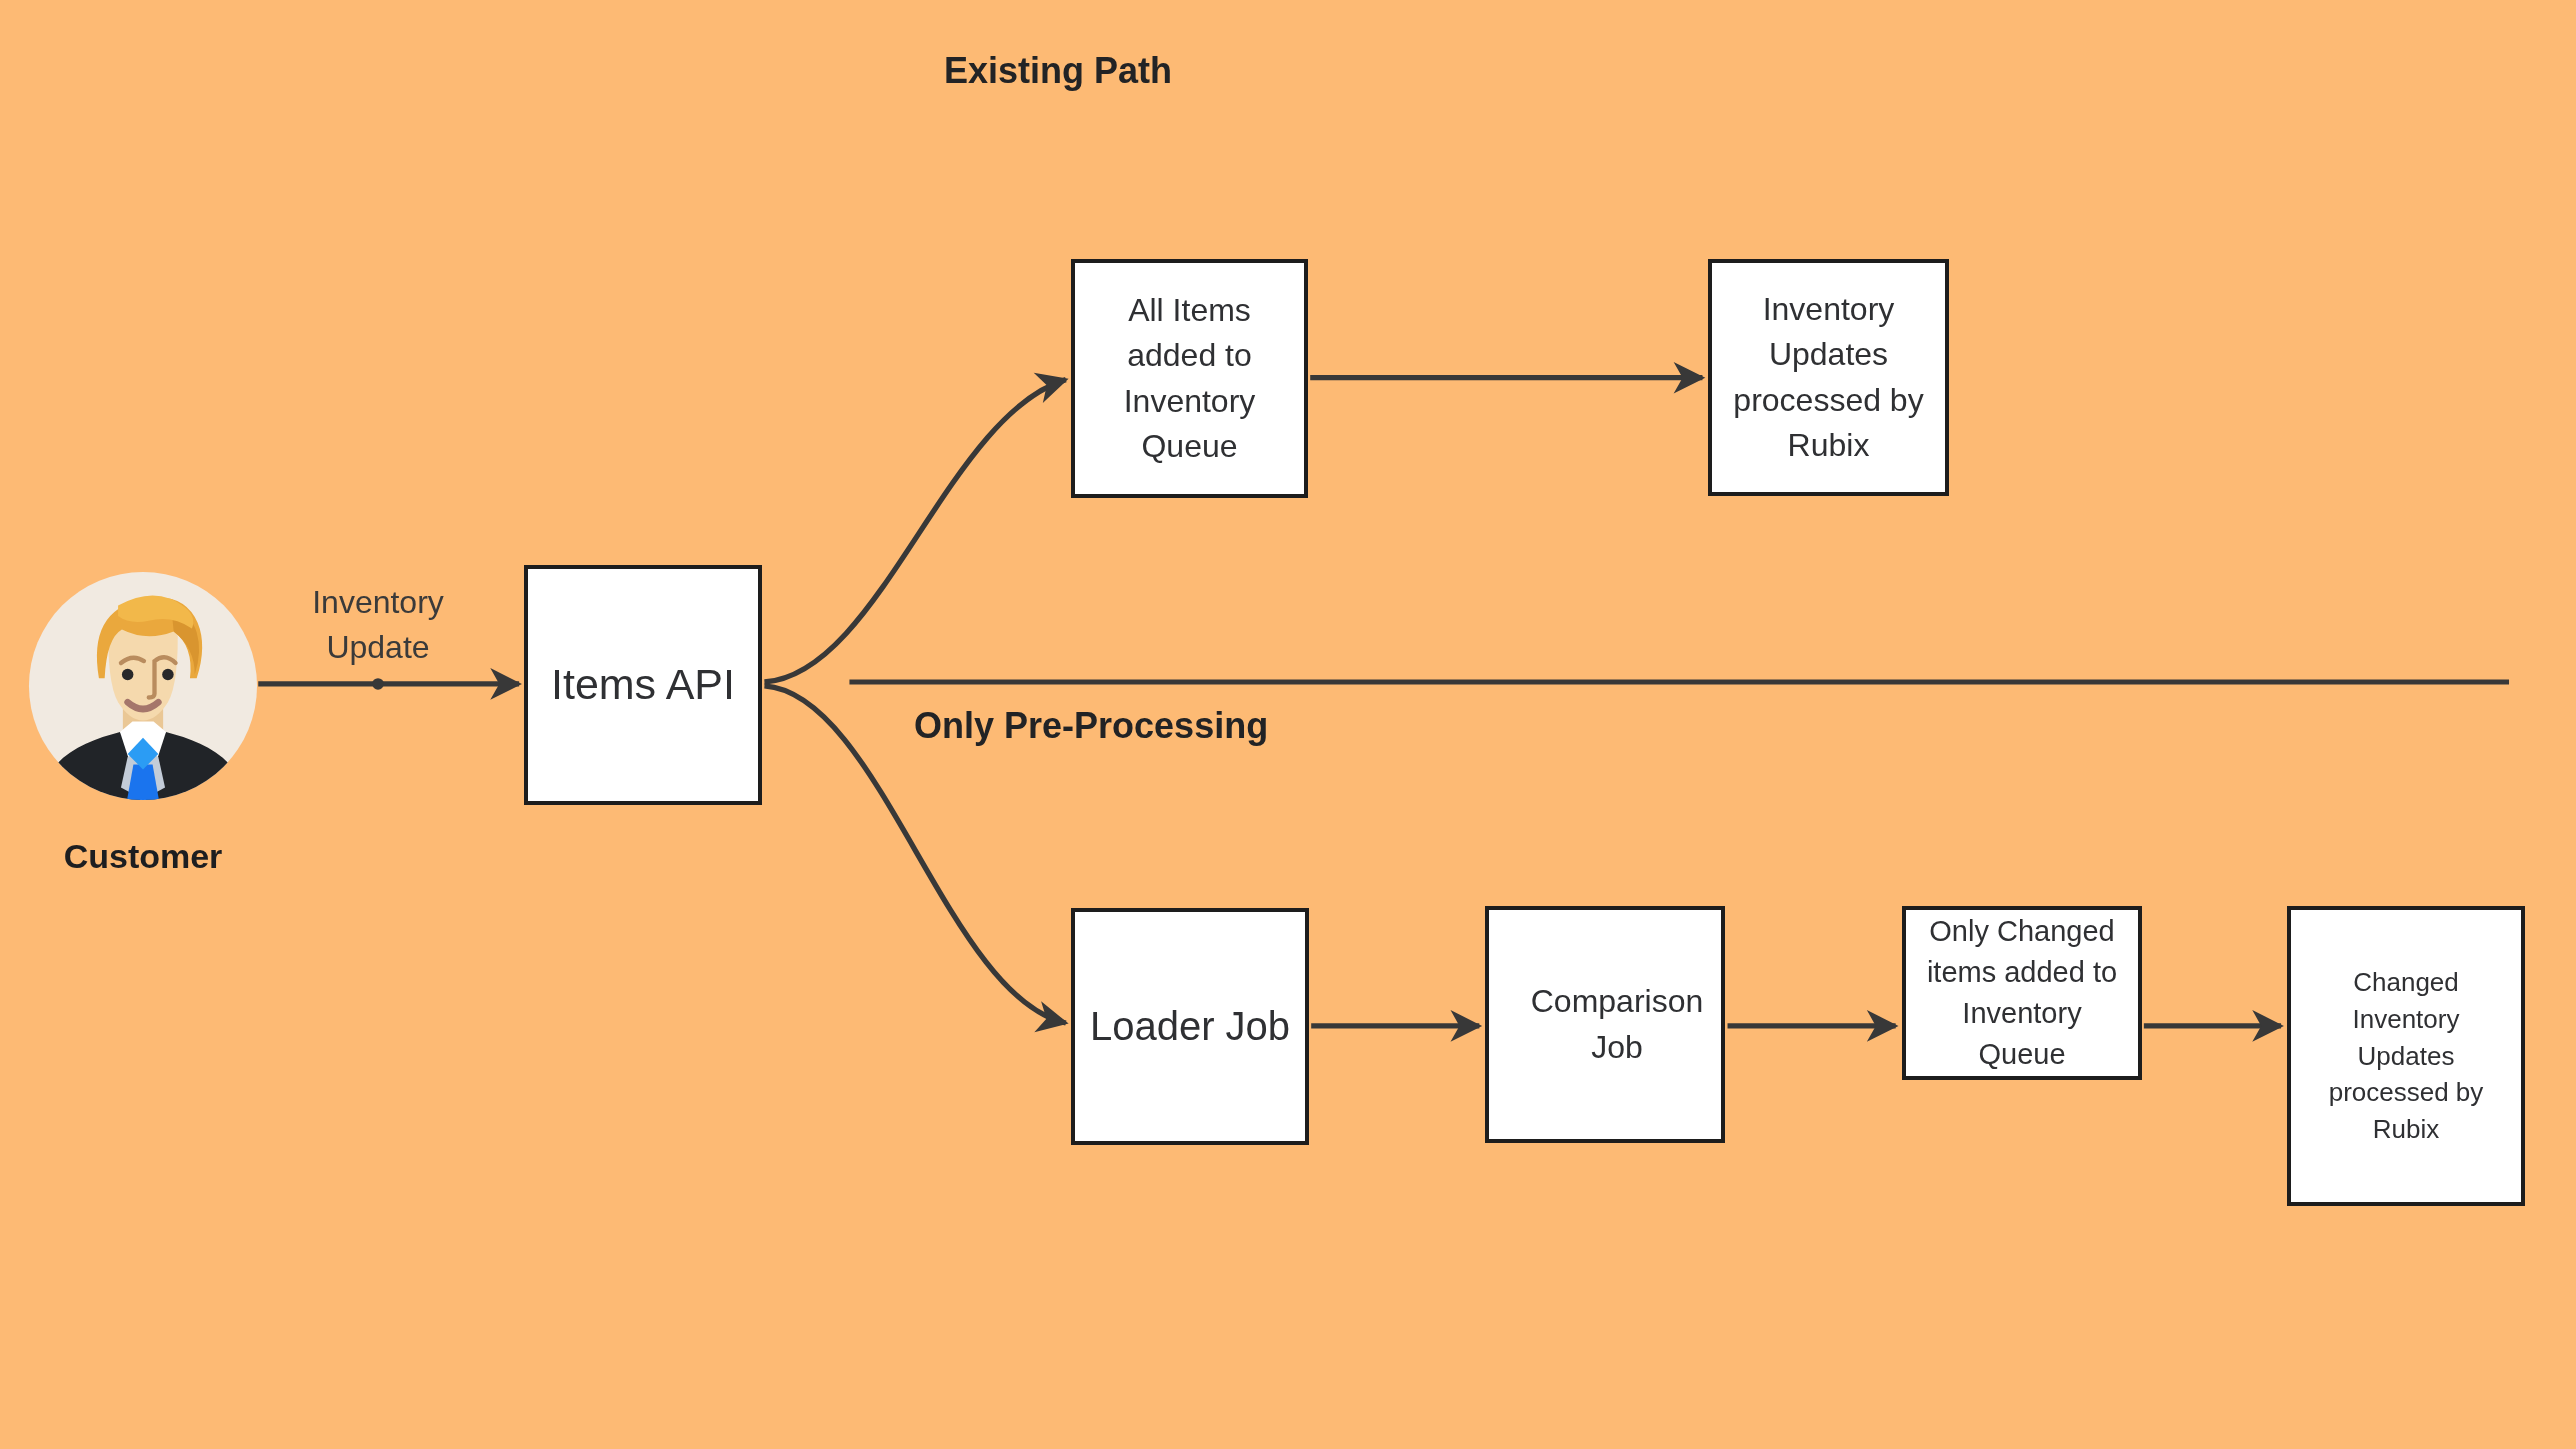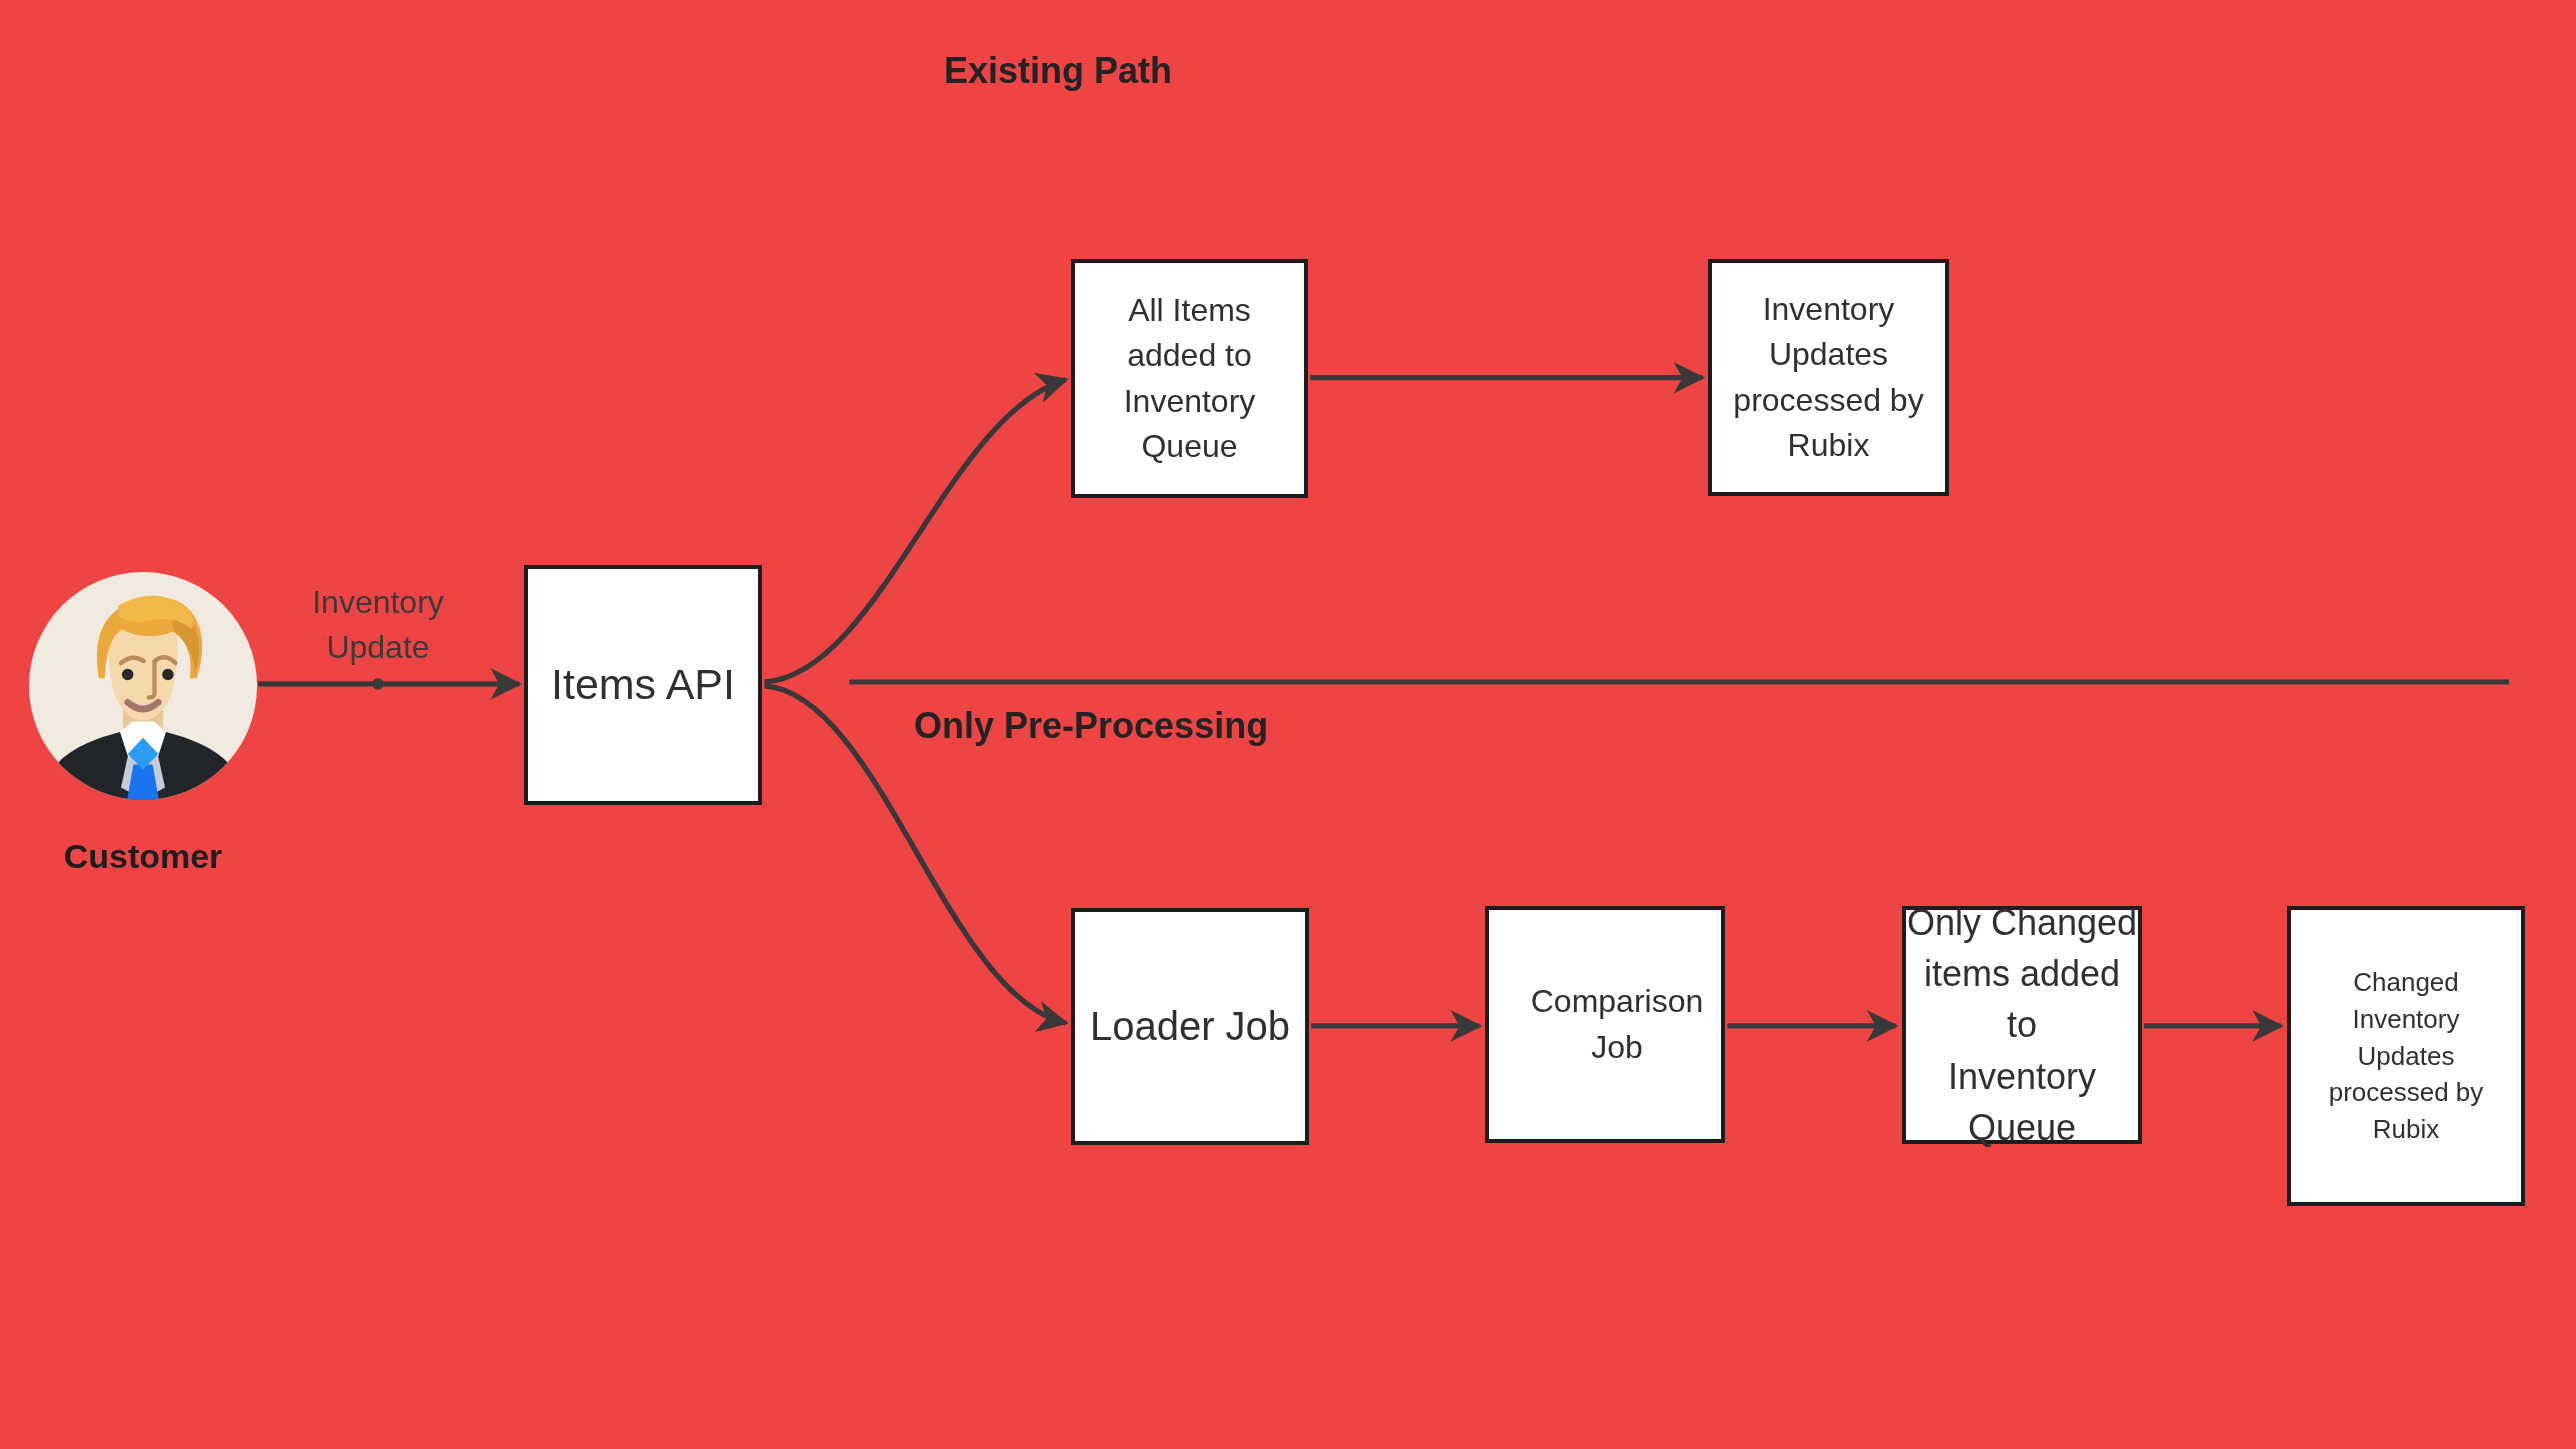--- a/index.html
+++ b/index.html
@@ -3,21 +3,21 @@
 <meta charset="utf-8">
 <style>
   * { box-sizing: border-box; }
   html, body { margin: 0; padding: 0; background: #ffffff; }
   body { font-family: "Liberation Sans", "DejaVu Sans", sans-serif; }
 
   .canvas {
     position: relative;
     width: 2576px;
     height: 1449px;
-    background: #ef4444;
+    background: #fdba74;
     overflow: hidden;
   }
 
   .connectors {
     position: absolute;
     left: 0; top: 0;
     width: 2576px;
     height: 1449px;
   }
 
@@ -32,21 +32,21 @@
     border: 4.8px solid #1d1d1d;
     color: #2f3033;
     white-space: pre-line;
     line-height: 1.42;
   }
   .n-batch-api        { left: 524px;  top: 565px; width: 238px; height: 240px; font-size: 43px; }
   .n-all-items        { left: 1071px; top: 259px; width: 237px; height: 239px; font-size: 32px; text-align: center; }
   .n-inv-updates      { left: 1708px; top: 259px; width: 241px; height: 237px; font-size: 32px; }
   .n-loader           { left: 1071px; top: 908px; width: 238px; height: 237px; font-size: 40px; }
   .n-comparison       { left: 1485px; top: 906px; width: 240px; height: 237px; font-size: 32px; padding-left: 24px; }
-  .n-only-changed     { left: 1902px; top: 906px; width: 240px; height: 238px; font-size: 36px; }
+  .n-only-changed     { left: 1902px; top: 906px; width: 240px; height: 174px; font-size: 29px; }
   .n-changed-updates  { left: 2287px; top: 906px; width: 238px; height: 300px; font-size: 26px; }
 
   
   .section-title {
     position: absolute;
     font-weight: 700;
     font-size: 36px;
     color: #222325;
     white-space: nowrap;
   }

